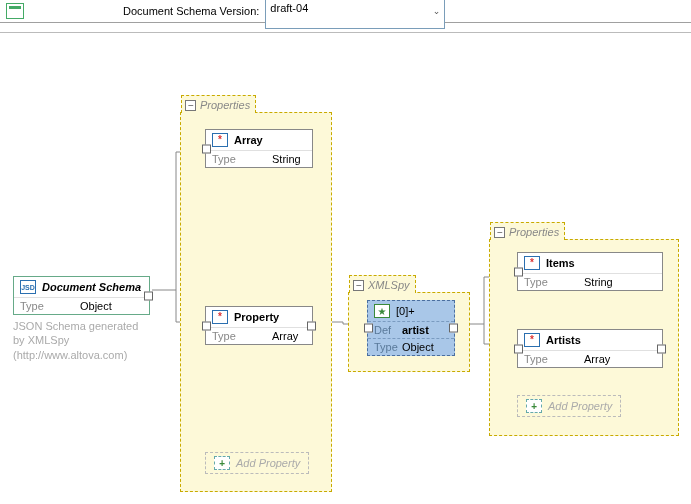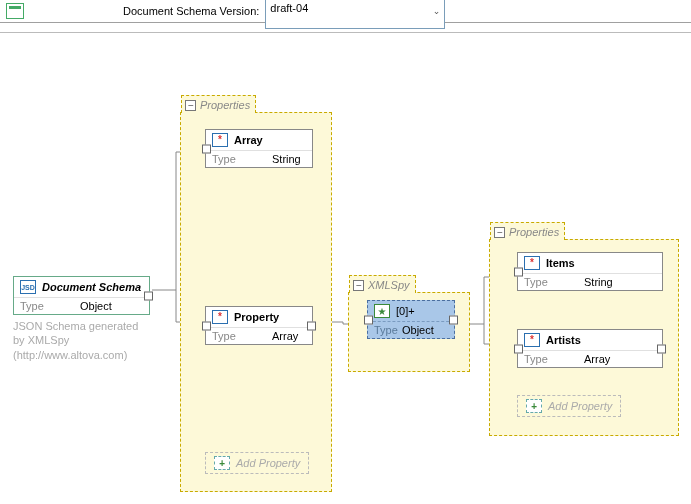--- a/index.html
+++ b/index.html
@@ -128,20 +128,24 @@
       </div>
   </div>
   <div class="node items-node" style="left:367px;top:300px;width:86px;">
     <div class="hdr">
         <span class="iconbox" style="border-color:#3a8a3a">
           <span style="color:#3a8a3a;font-size:10px">★</span>
         </span>
         <span>[0]+</span>
       </div>
     <div class="row">
+        <span class="k" style="width:28px">Def</span>
+        <span class="v" style="font-weight:bold;color:#000">artist</span>
+      </div>
+    <div class="row">
         <span class="k" style="width:28px">Type</span>
         <span class="v">Object</span>
       </div>
     <div class="port left"></div>
     <div class="port"></div>
   </div>
 
   <div class="group" style="left:489px;top:239px;width:188px;height:195px;">
     <div class="glabel">
         <span class="minus">−</span>

